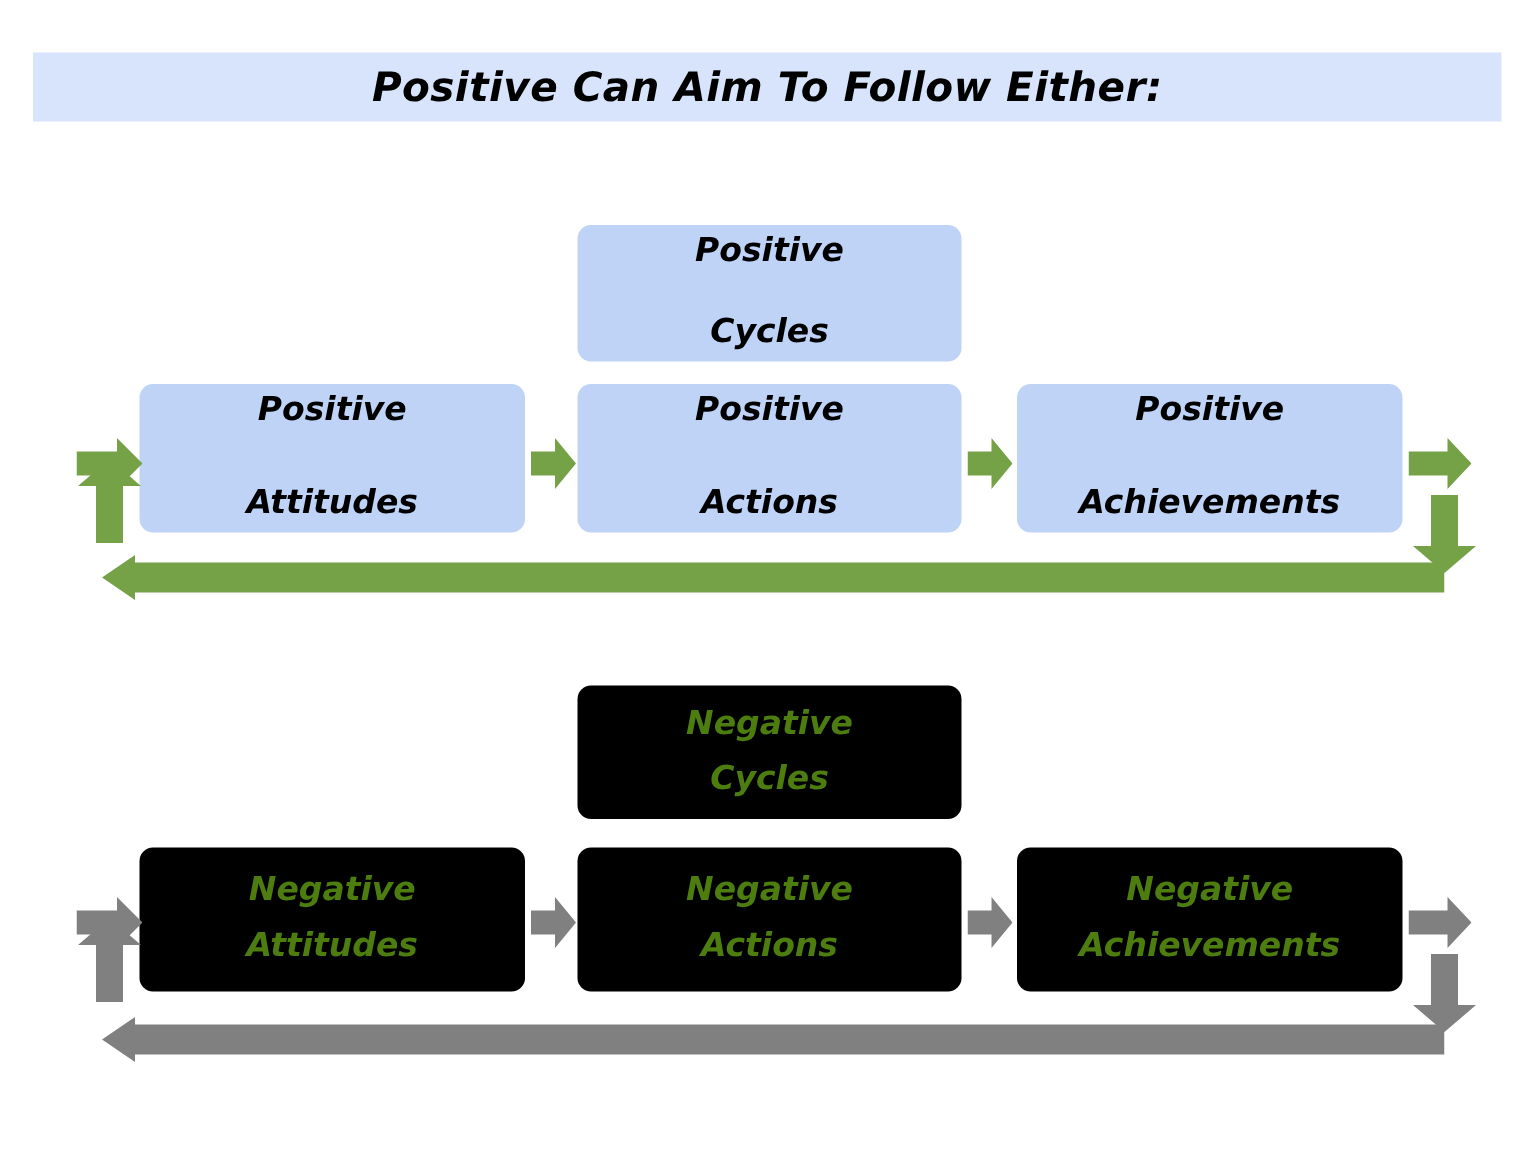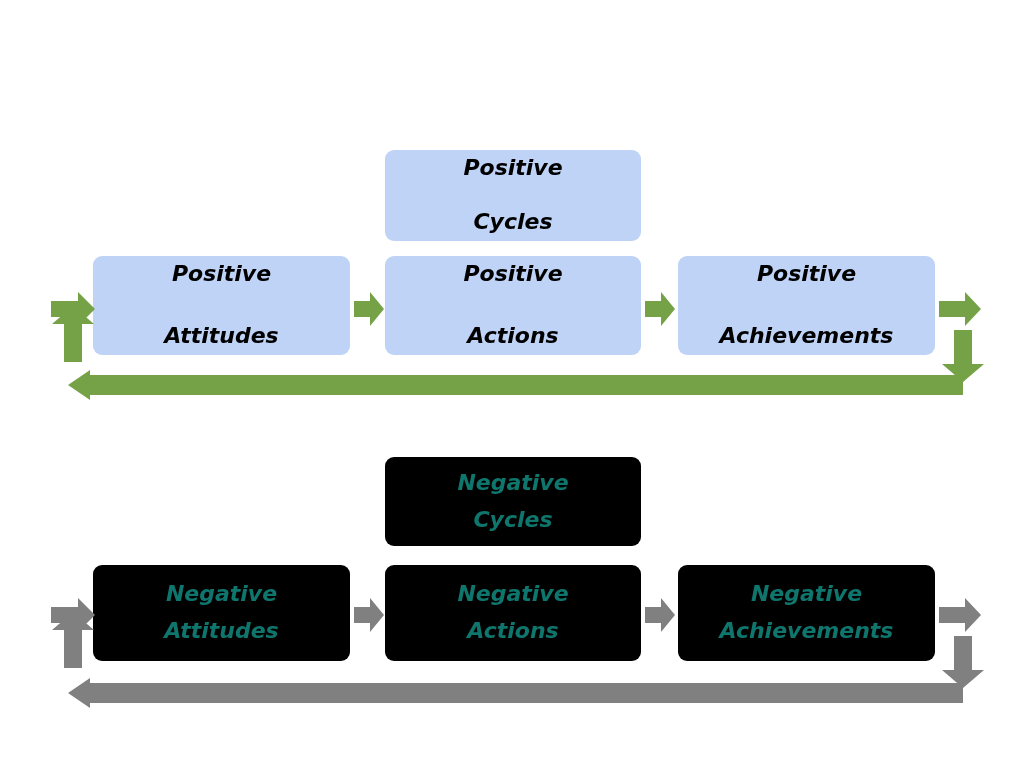--- a/index.html
+++ b/index.html
@@ -62,34 +62,37 @@
     line-height: 1.68;
     white-space: nowrap;
   }
   .box-positive {
     background: #bfd3f7;
     color: #000000;
     justify-content: space-between;
   }
   .box-negative {
     background: #000000;
-    color: #0f766e;
+    color: #4d7c0f;
   }
 
   
   .arrow {
     position: absolute;
   }
   .arrow svg { display: block; }
 </style>
 </head>
 <body>
 
 <div id="canvas">
 
+  <div class="title-banner">
+    <span class="title-text">Positive Can Aim To Follow Either:</span>
+  </div>
 
   <div class="node-box box-positive" style="left:385px; top:150px; width:256px; height:91px;">
     <span class="line">Positive</span>
     <span class="line">Cycles</span>
   </div>
 
   <div class="node-box box-positive" style="left:93px; top:256px; width:257px; height:99px;">
     <span class="line">Positive</span>
     <span class="line">Attitudes</span>
   </div>

